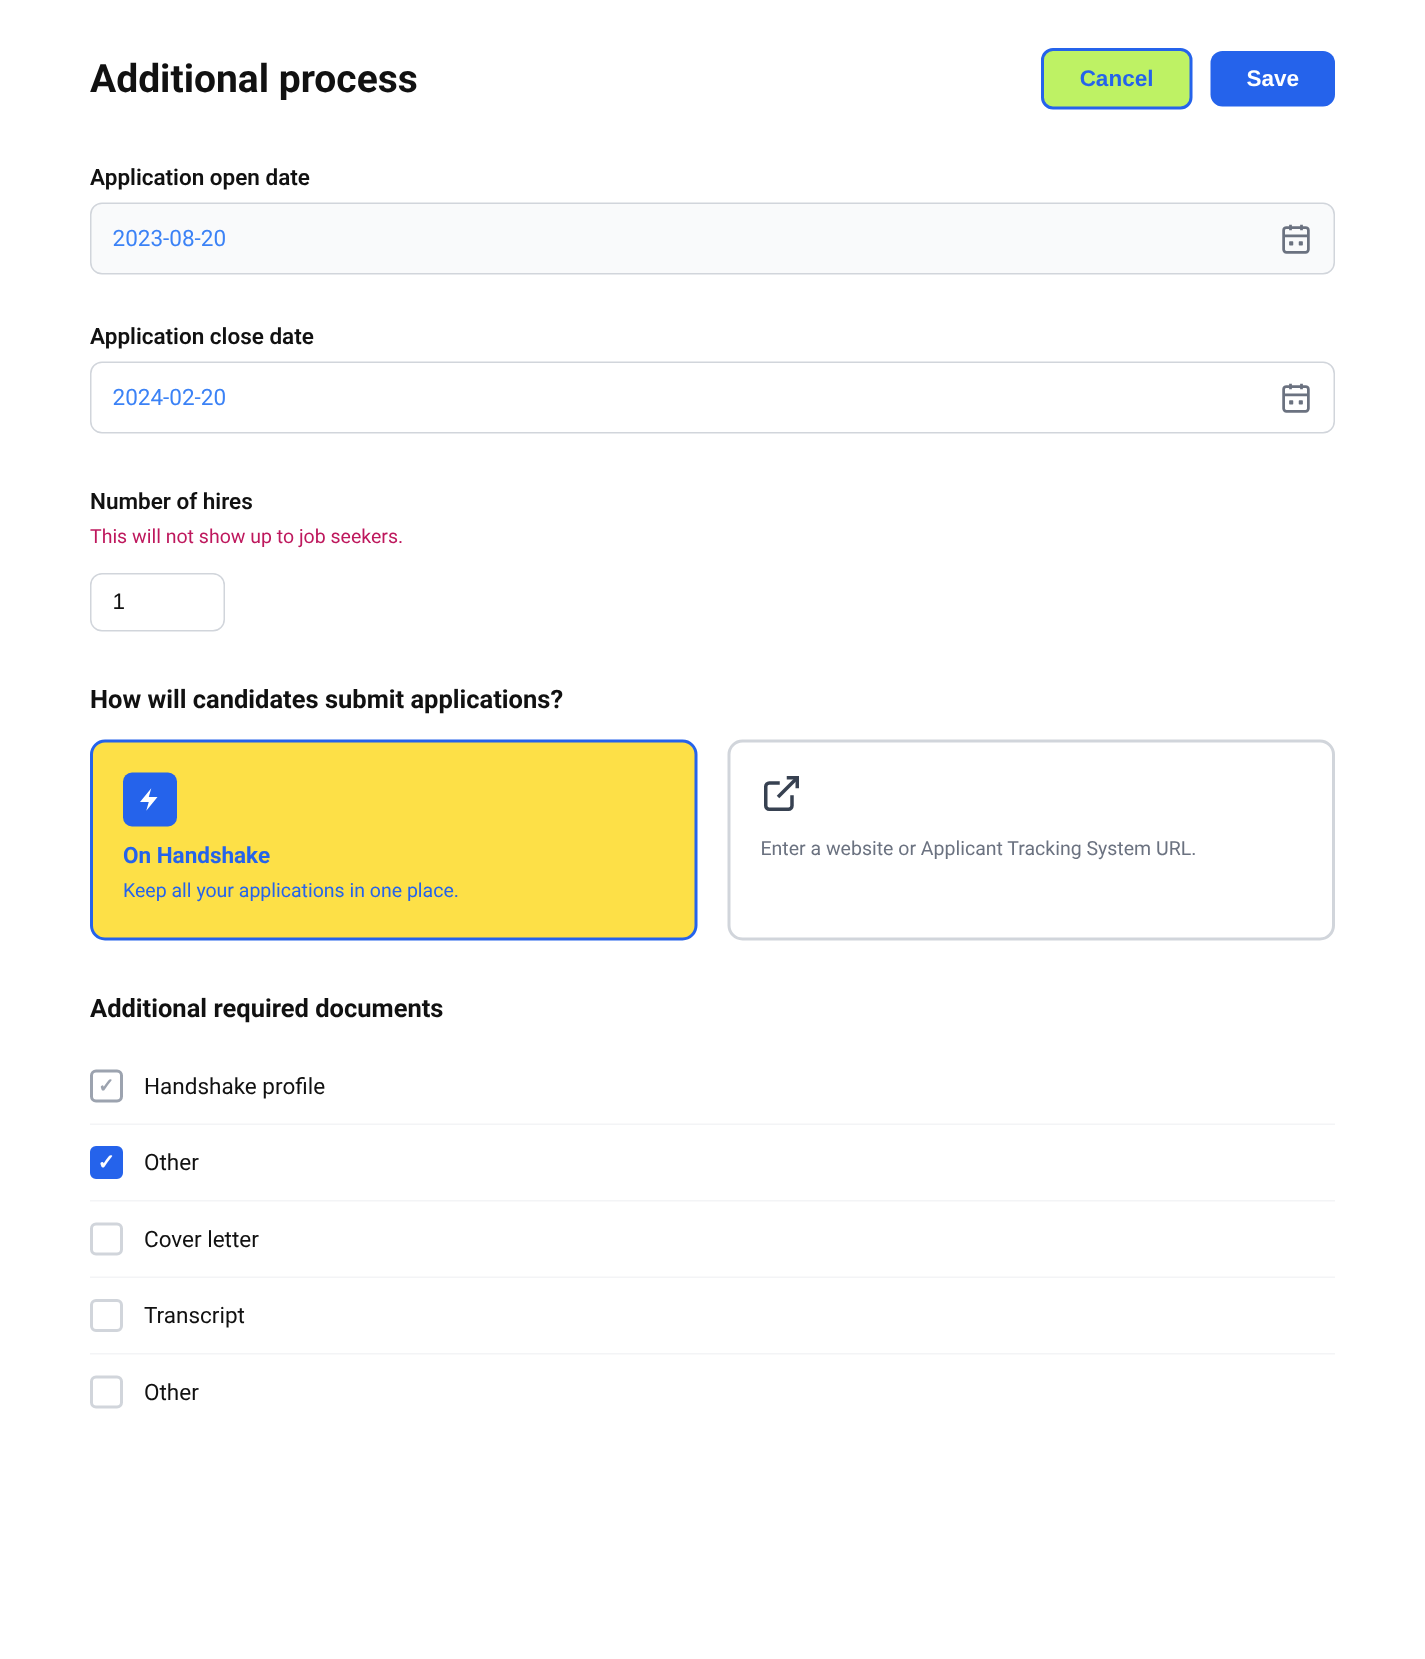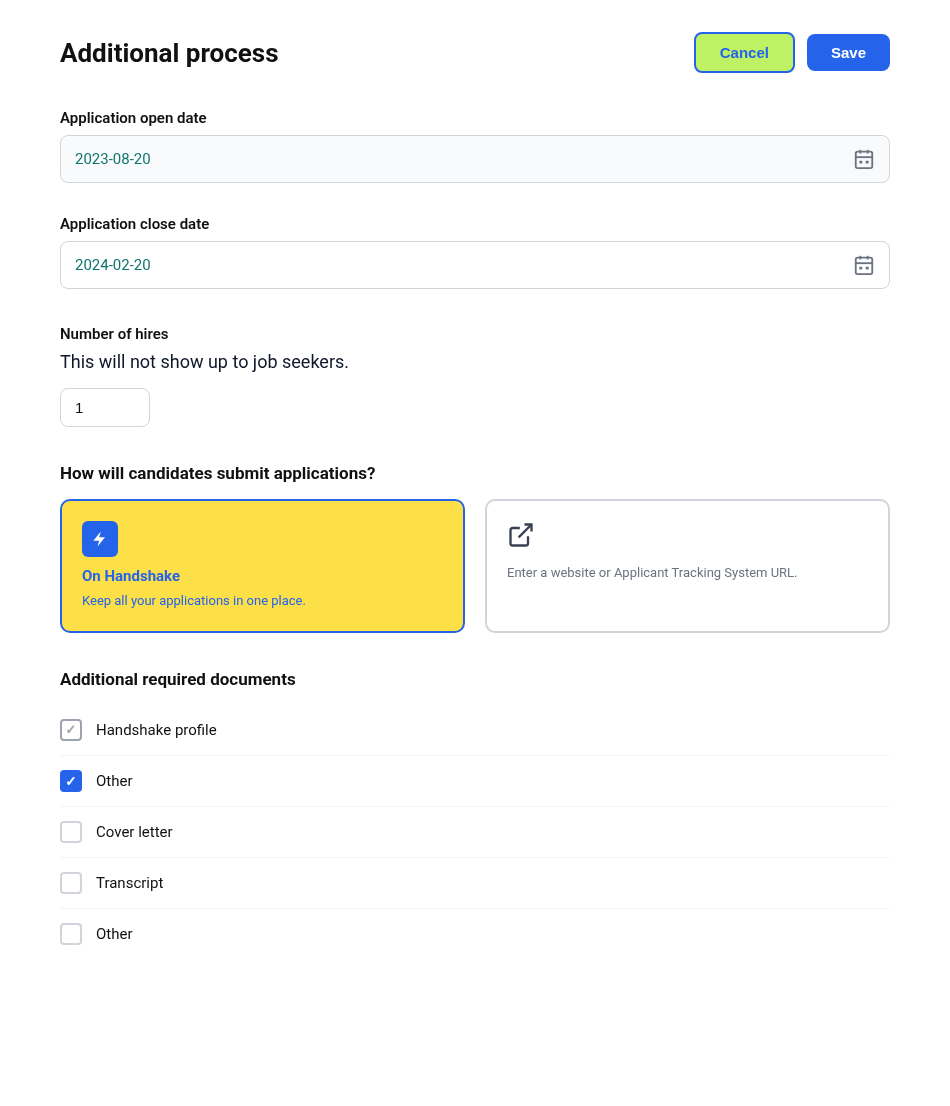--- a/index.html
+++ b/index.html
@@ -65,42 +65,42 @@
     }
 
     .field-label {
       font-size: 15px;
       font-weight: 600;
       color: #111;
       margin-bottom: 8px;
     }
 
     .field-sublabel {
-      font-size: 18px;
-      color: #0f172a;
+      font-size: 13px;
+      color: #be185d;
       margin-bottom: 8px;
     }
 
     .date-input-wrapper {
       display: flex;
       align-items: center;
       border: 1.5px solid #d1d5db;
       border-radius: 8px;
       padding: 12px 14px;
       background: #f9fafb;
       justify-content: space-between;
     }
 
     .date-input-wrapper.white-bg {
       background: #fff;
     }
 
     .date-text {
       font-size: 15px;
-      color: #0f766e;
+      color: #3b82f6;
     }
 
     .calendar-icon {
       width: 22px;
       height: 22px;
       color: #6b7280;
     }
 
     .hires-section {
       margin-bottom: 36px;

